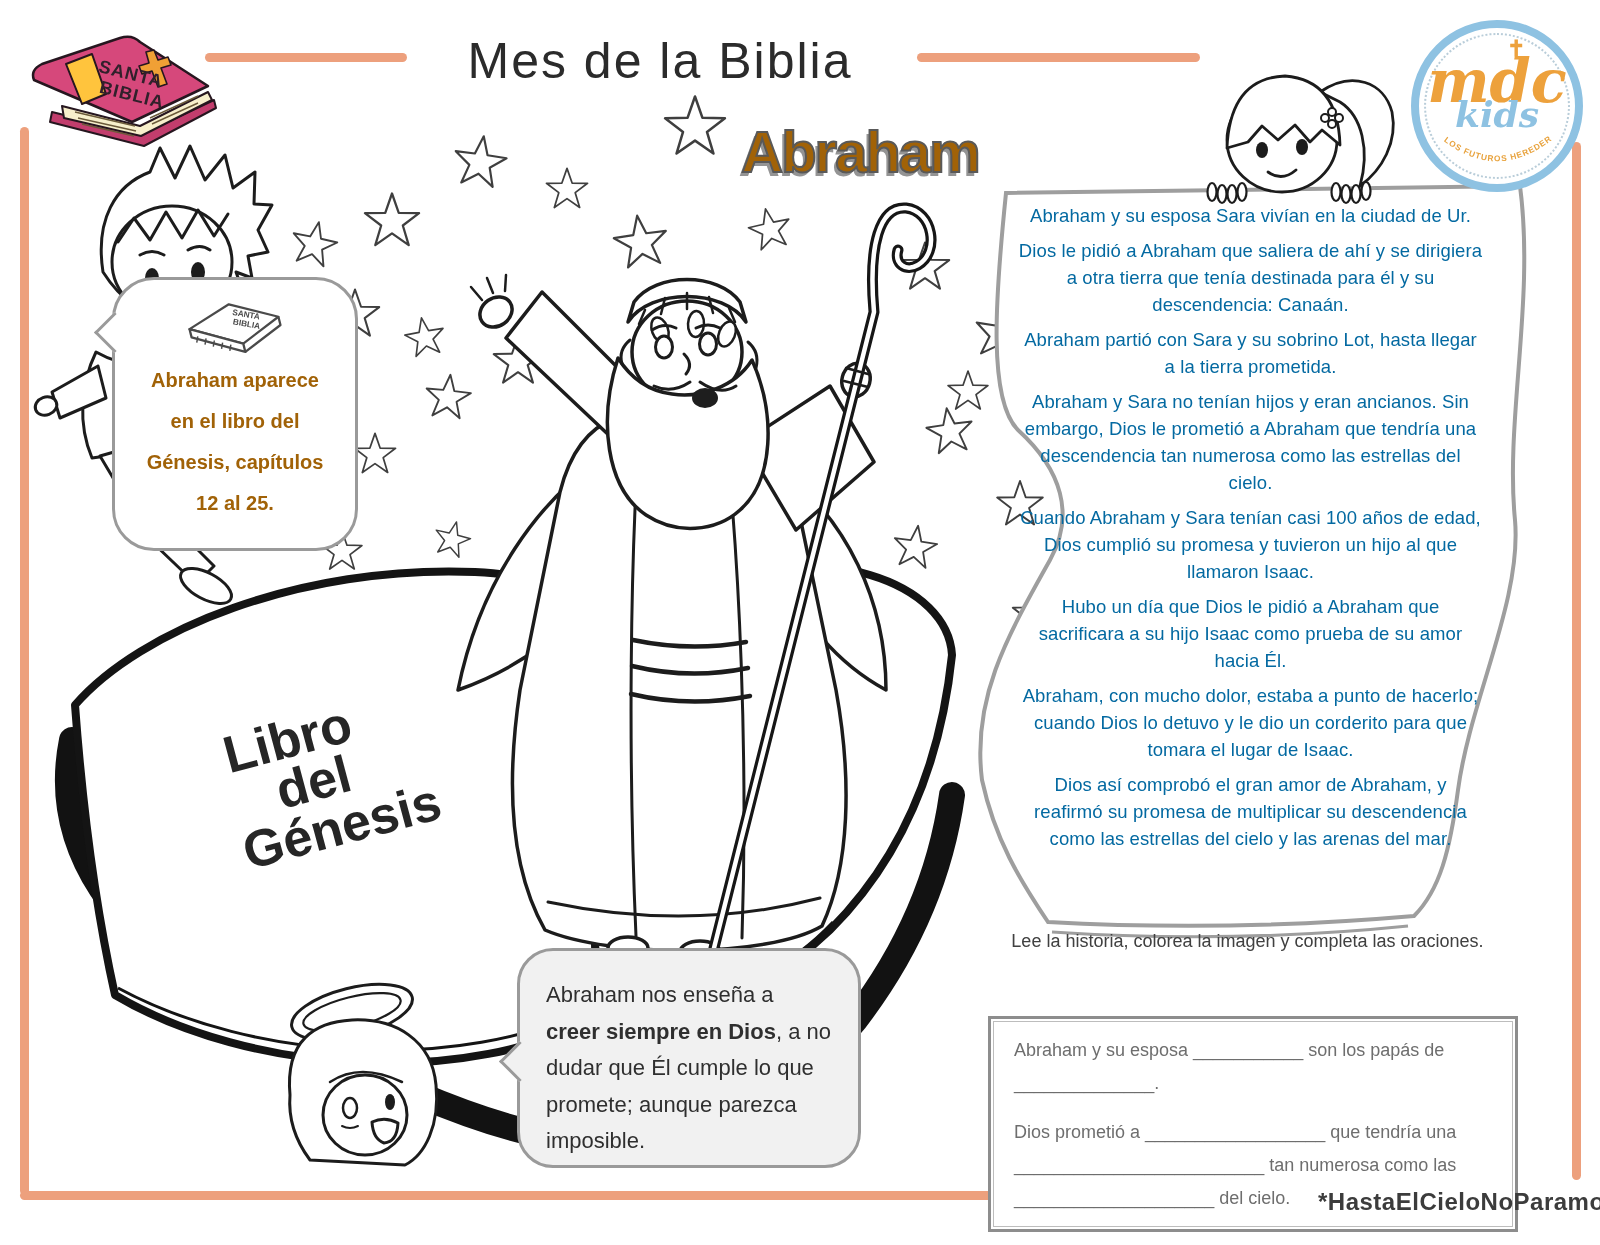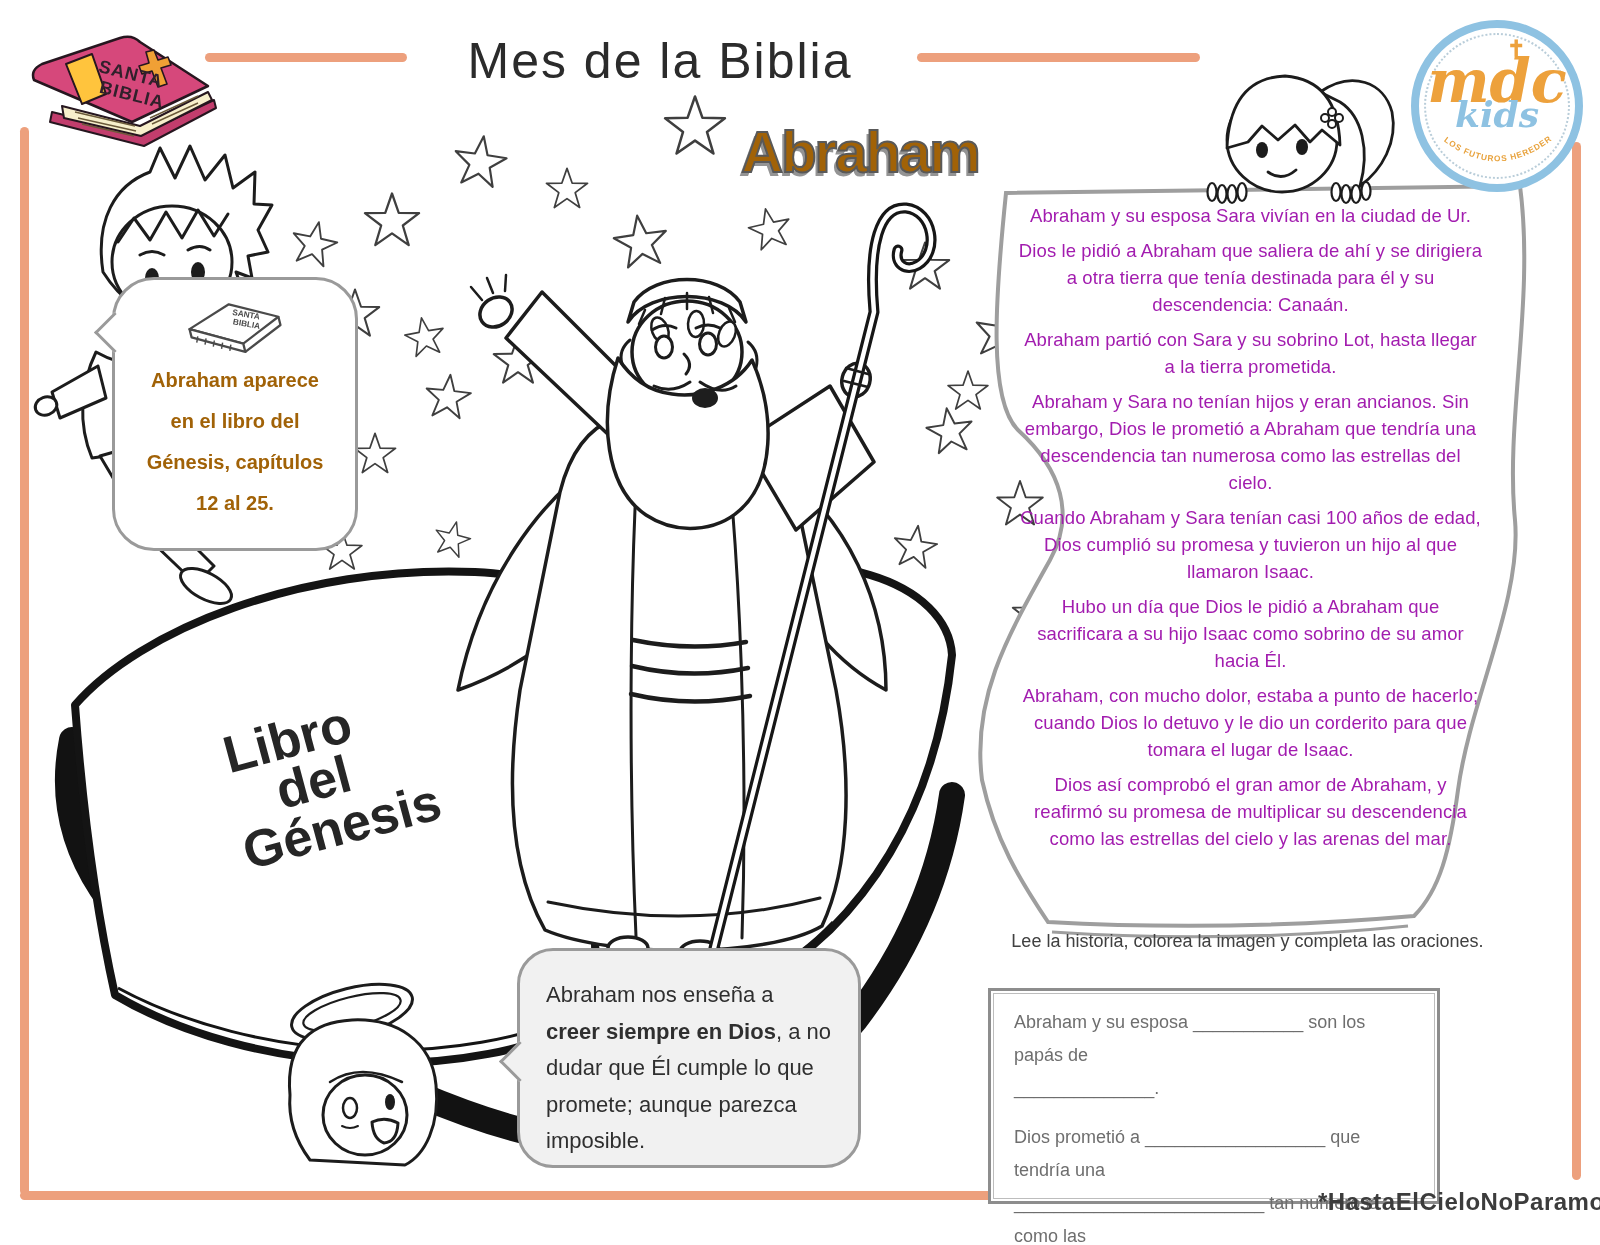--- a/index.html
+++ b/index.html
@@ -47,27 +47,27 @@
   .boy-bubble .tail{left:-15px;top:38px;}
   .boy-bubble .line{font-size:20px;font-weight:bold;color:#a16207;line-height:41px;}
   .bible-icon-svg{margin-top:14px;width:104px;height:62px;}
 
   .angel-bubble{left:517px;top:948px;width:344px;height:220px;background:#f1f1f1;border-radius:36px;
     padding:26px 26px;box-sizing:border-box;font-size:22px;line-height:36.5px;color:#2f2f2f;}
   .angel-bubble .tail{left:-15px;top:96px;}
 
   
   .scroll-text{position:absolute;left:1018px;top:202px;width:465px;z-index:2;
-    text-align:center;font-size:18.5px;line-height:27px;color:#a21caf;letter-spacing:0.1px;}
+    text-align:center;font-size:18.5px;line-height:27px;color:#0369a1;letter-spacing:0.1px;}
   .scroll-text p{margin:0 0 8px 0;}
 
   
   .instruction{position:absolute;left:975px;top:931px;width:545px;text-align:center;z-index:2;
     font-size:18px;color:#404040;}
-  .blank-box{position:absolute;left:988px;top:988px;width:452px;height:216px;z-index:2;
+  .blank-box{position:absolute;left:988px;top:1016px;width:530px;height:216px;z-index:2;
     border:3px solid #8d8d8d;box-sizing:border-box;background:#fff;}
   .blank-box-inner{position:absolute;inset:2px;border:1.5px solid #bdbdbd;
     padding:12px 20px;font-size:18px;line-height:33px;color:#6e6e6e;}
   .ws-gap{margin-bottom:16px;}
 
   .hashtag{position:absolute;left:1318px;top:1188px;z-index:2;font-size:24px;color:#3c3c3c;
     letter-spacing:0.5px;font-weight:bold;}
 </style>
 </head>
 <body>
@@ -281,21 +281,21 @@
   <div class="line">Génesis, capítulos</div>
   <div class="line">12 al 25.</div>
 </div>
 
 <div class="scroll-text">
   <p>Abraham y su esposa Sara vivían en la ciudad de Ur.</p>
   <p>Dios le pidió a Abraham que saliera de ahí y se dirigiera a otra tierra que tenía destinada para él y su descendencia: Canaán.</p>
   <p>Abraham partió con Sara y su sobrino Lot, hasta llegar a la tierra prometida.</p>
   <p>Abraham y Sara no tenían hijos y eran ancianos. Sin embargo, Dios le prometió a Abraham que tendría una descendencia tan numerosa como las estrellas del cielo.</p>
   <p>Cuando Abraham y Sara tenían casi 100 años de edad, Dios cumplió su promesa y tuvieron un hijo al que llamaron Isaac.</p>
-  <p>Hubo un día que Dios le pidió a Abraham que sacrificara a su hijo Isaac como sobrino de su amor hacia Él.</p>
+  <p>Hubo un día que Dios le pidió a Abraham que sacrificara a su hijo Isaac como prueba de su amor hacia Él.</p>
   <p>Abraham, con mucho dolor, estaba a punto de hacerlo; cuando Dios lo detuvo y le dio un corderito para que tomara el lugar de Isaac.</p>
   <p>Dios así comprobó el gran amor de Abraham, y reafirmó su promesa de multiplicar su descendencia como las estrellas del cielo y las arenas del mar.</p>
 </div>
 
 <div class="instruction">Lee la historia, colorea la imagen y completa las oraciones.</div>
 
 <div class="blank-box">
   <div class="blank-box-inner">
     <div>Abraham y su esposa ___________ son los papás de</div>
     <div class="ws-gap">______________.</div>

